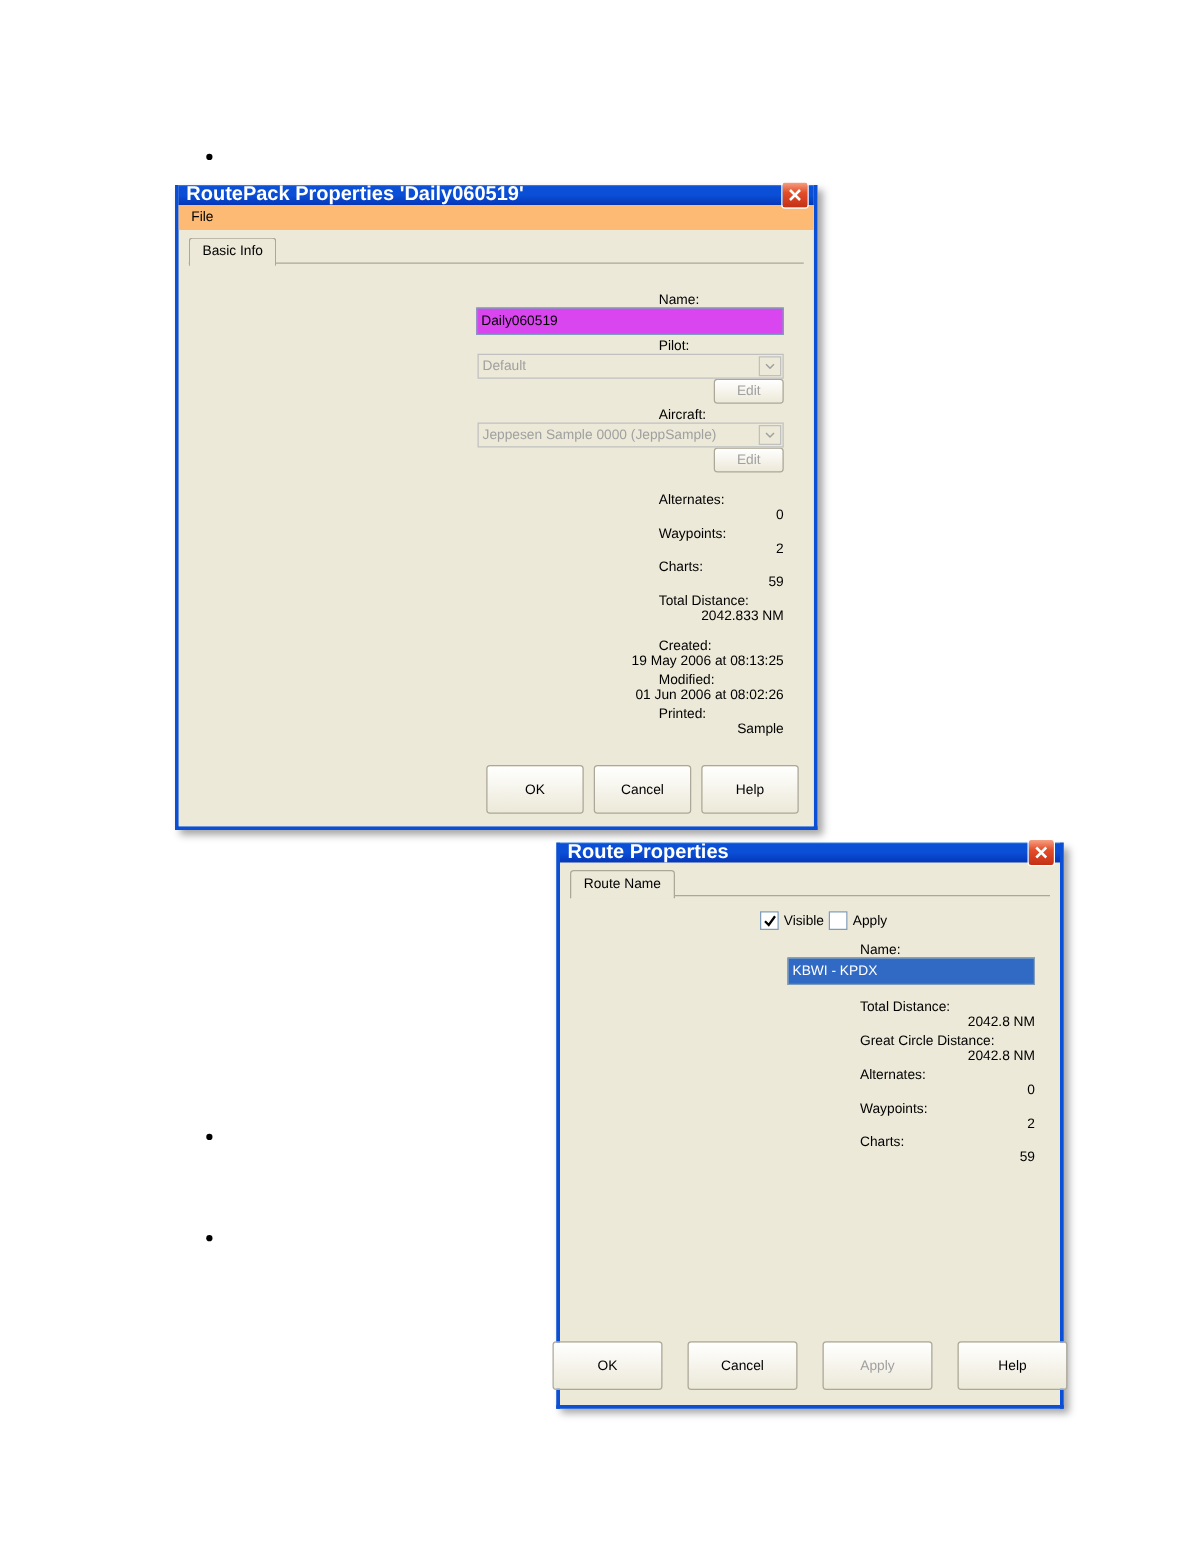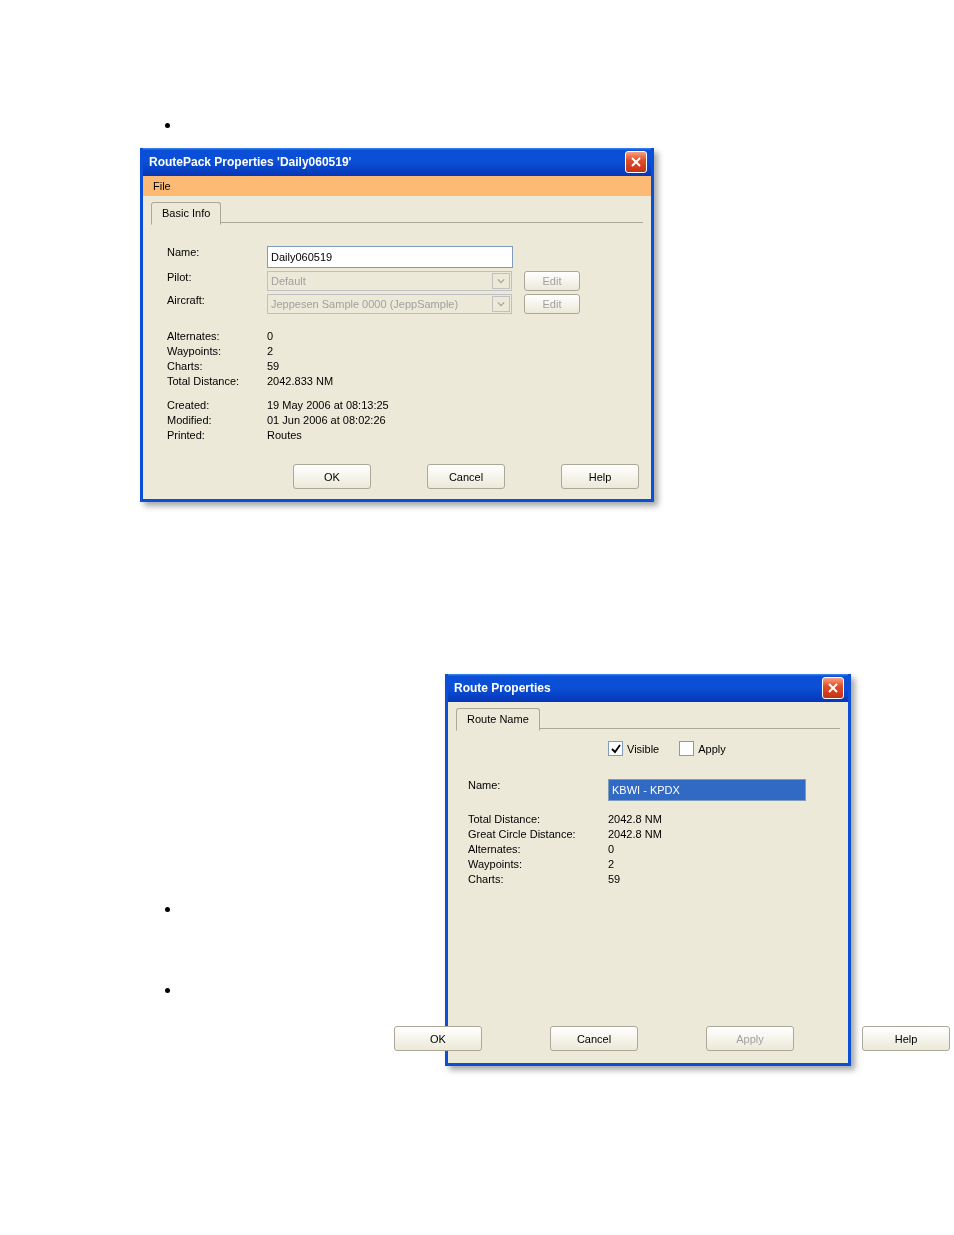--- a/index.html
+++ b/index.html
@@ -24,29 +24,29 @@
 
   
   .xp-window {
     position: absolute;
     border: 3px solid #0a4fd6;
     border-top: none;
     background: #ece9d8;
     box-shadow: 4px 4px 6px rgba(0,0,0,0.35);
   }
   .xp-titlebar {
-    height: 28px;
+    height: 16px;
     background: linear-gradient(to bottom,#3f8cf3 0%,#0a4fd6 8%,#0a4fd6 50%,#0636b8 100%);
     display: flex;
     align-items: center;
     justify-content: space-between;
     padding: 0 4px 0 6px;
     color: #fff;
     font-weight: bold;
-    font-size: 12px;
+    font-size: 16px;
   }
   .xp-close {
     width: 20px;
     height: 20px;
     background: linear-gradient(to bottom,#f7a083,#e24f2a 40%,#c43016);
     border: 1px solid #fff;
     border-radius: 3px;
     display: flex;
     align-items: center;
     justify-content: center;
@@ -83,27 +83,27 @@
     border-bottom: 1px solid #ece9d8;
     background: #ece9d8;
     border-radius: 3px 3px 0 0;
     line-height: 16px;
   }
 
   .form-area {
     padding: 20px 24px 12px;
   }
 
-  .row { display: flex; align-items: flex-start; margin: 3px 0; }
+  .row { display: flex; align-items: flex-end; margin: 3px 0; flex-direction: column; }
   .lbl { width: 100px; color:#000; }
   .val { }
 
   input.text {
     border: 1px solid #7f9db9;
-    background:#ffffff;
+    background:#d946ef;
     height: 18px;
     padding: 1px 3px;
     font-family: inherit;
     font-size: 11px;
     width: 238px;
   }
   input.text.sel {
     background:#316ac5;
     color:#fff;
     width: 190px;
@@ -127,28 +127,27 @@
     border:1px solid #c0c0c0;
     background:#ece9d8;
     display:flex;align-items:center;justify-content:center;
   }
   .combo .arrow svg { width:8px; height:6px; }
   .combo .arrow svg polyline{fill:none;stroke:#a0a0a0;stroke-width:1.5;}
 
   .btn {
     border: 1px solid #aca899;
     background: linear-gradient(to bottom,#ffffff,#ece9d8);
-    height: 25px;
+    height: 39px;
     min-width: 78px;
     font-family: inherit;
     font-size: 11px;
     padding: 0 10px;
     border-radius: 3px;
     cursor: pointer;
-    margin-left: 48px;
   }
   .btn:disabled { color:#a0a0a0; cursor:default; }
   .btn-sm { min-width: 56px; height: 20px; margin-left: 12px; }
 
   .btnrow {
     display:flex;
     justify-content:flex-end;
     gap:8px;
     padding: 8px 12px 10px;
   }
@@ -163,21 +162,21 @@
     display:inline-flex;align-items:center;justify-content:center;
     margin-right:4px;
     vertical-align:middle;
   }
   .chk svg{width:10px;height:10px;}
   .chk svg polyline{fill:none;stroke:#000;stroke-width:1.8;}
 
   
   #win2 .form-area { padding: 12px 20px 8px; }
   #win2 .lbl2 { width: 140px; }
-  #win2 .checkrow { margin-left: 140px; margin-bottom:23px; display:flex; gap:20px; align-items:center;}
+  #win2 .checkrow { margin-left: 140px; margin-bottom:10px; display:flex; gap:4px; align-items:center;}
   #win2 .filler { height: 120px; }
   #win2 .btnrow {
     justify-content: center;
     gap: 20px;
     padding: 10px 16px 12px;
   }
   #win2 .btnrow .btn { min-width: 88px; }
 </style>
 </head>
 <body>
@@ -254,21 +253,21 @@
       <div class="row">
           <span class="lbl">Created:</span>
           <span class="val">19 May 2006 at 08:13:25</span>
         </div>
       <div class="row">
           <span class="lbl">Modified:</span>
           <span class="val">01 Jun 2006 at 08:02:26</span>
         </div>
       <div class="row">
           <span class="lbl">Printed:</span>
-          <span class="val">Routes</span>
+          <span class="val">Sample</span>
         </div>
     </div>
     <div class="btnrow">
       <button class="btn">OK</button>
       <button class="btn">Cancel</button>
       <button class="btn">Help</button>
     </div>
   </div>
 </div>
 

